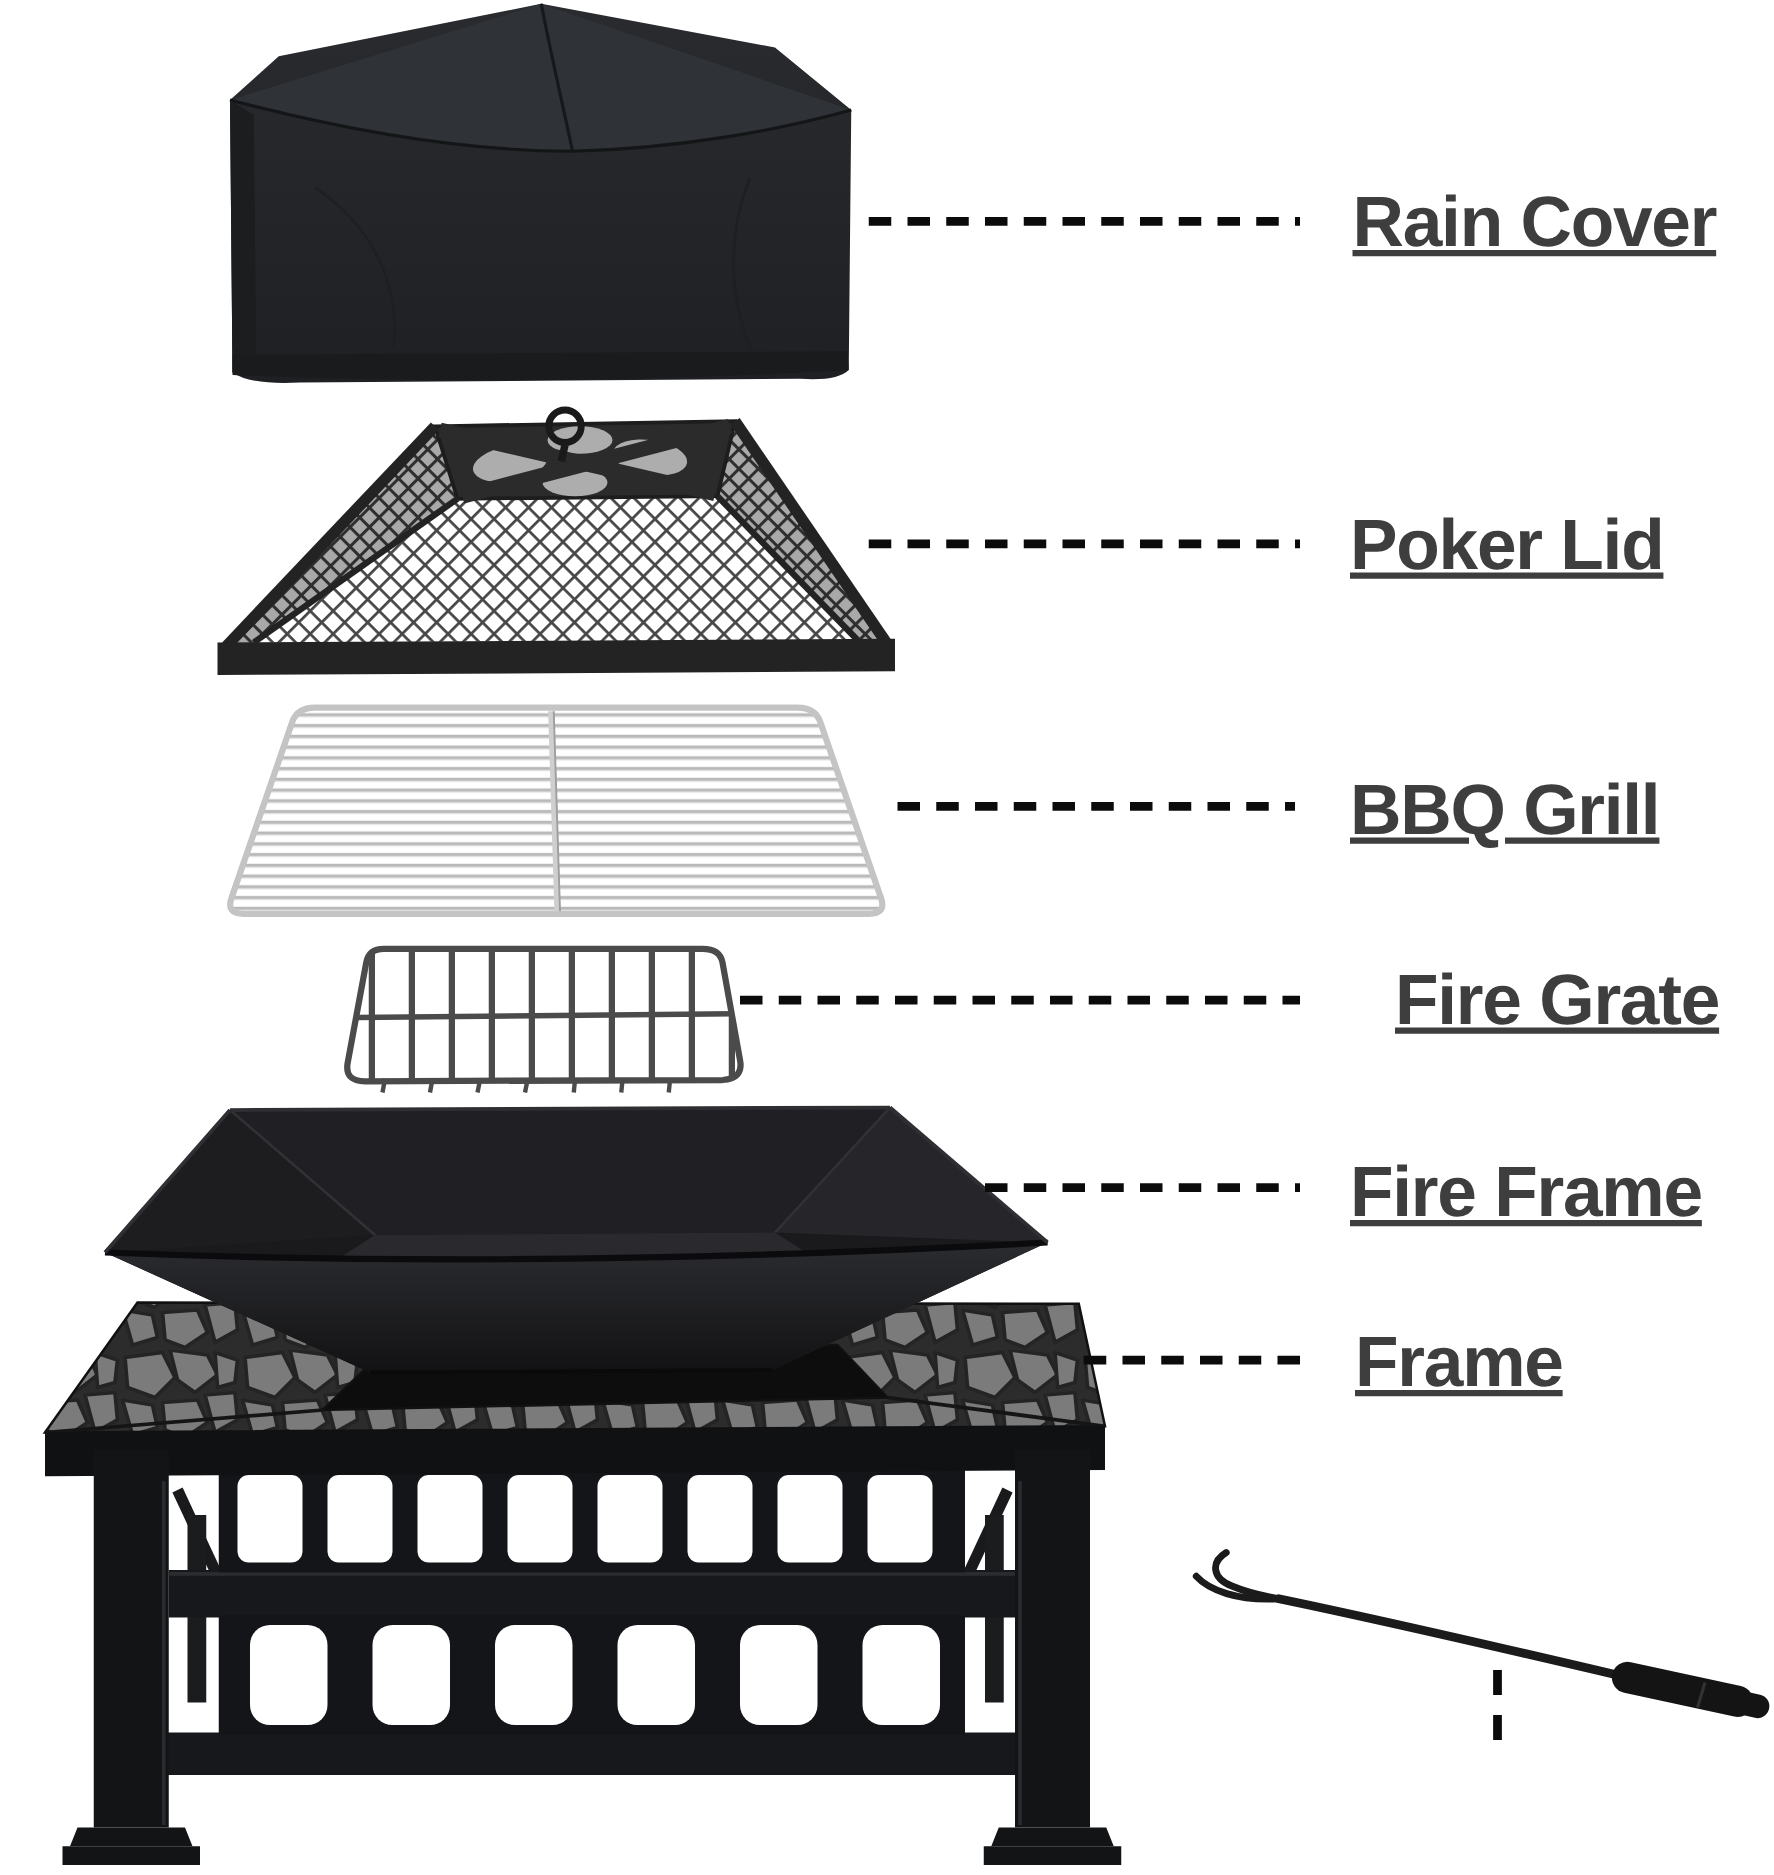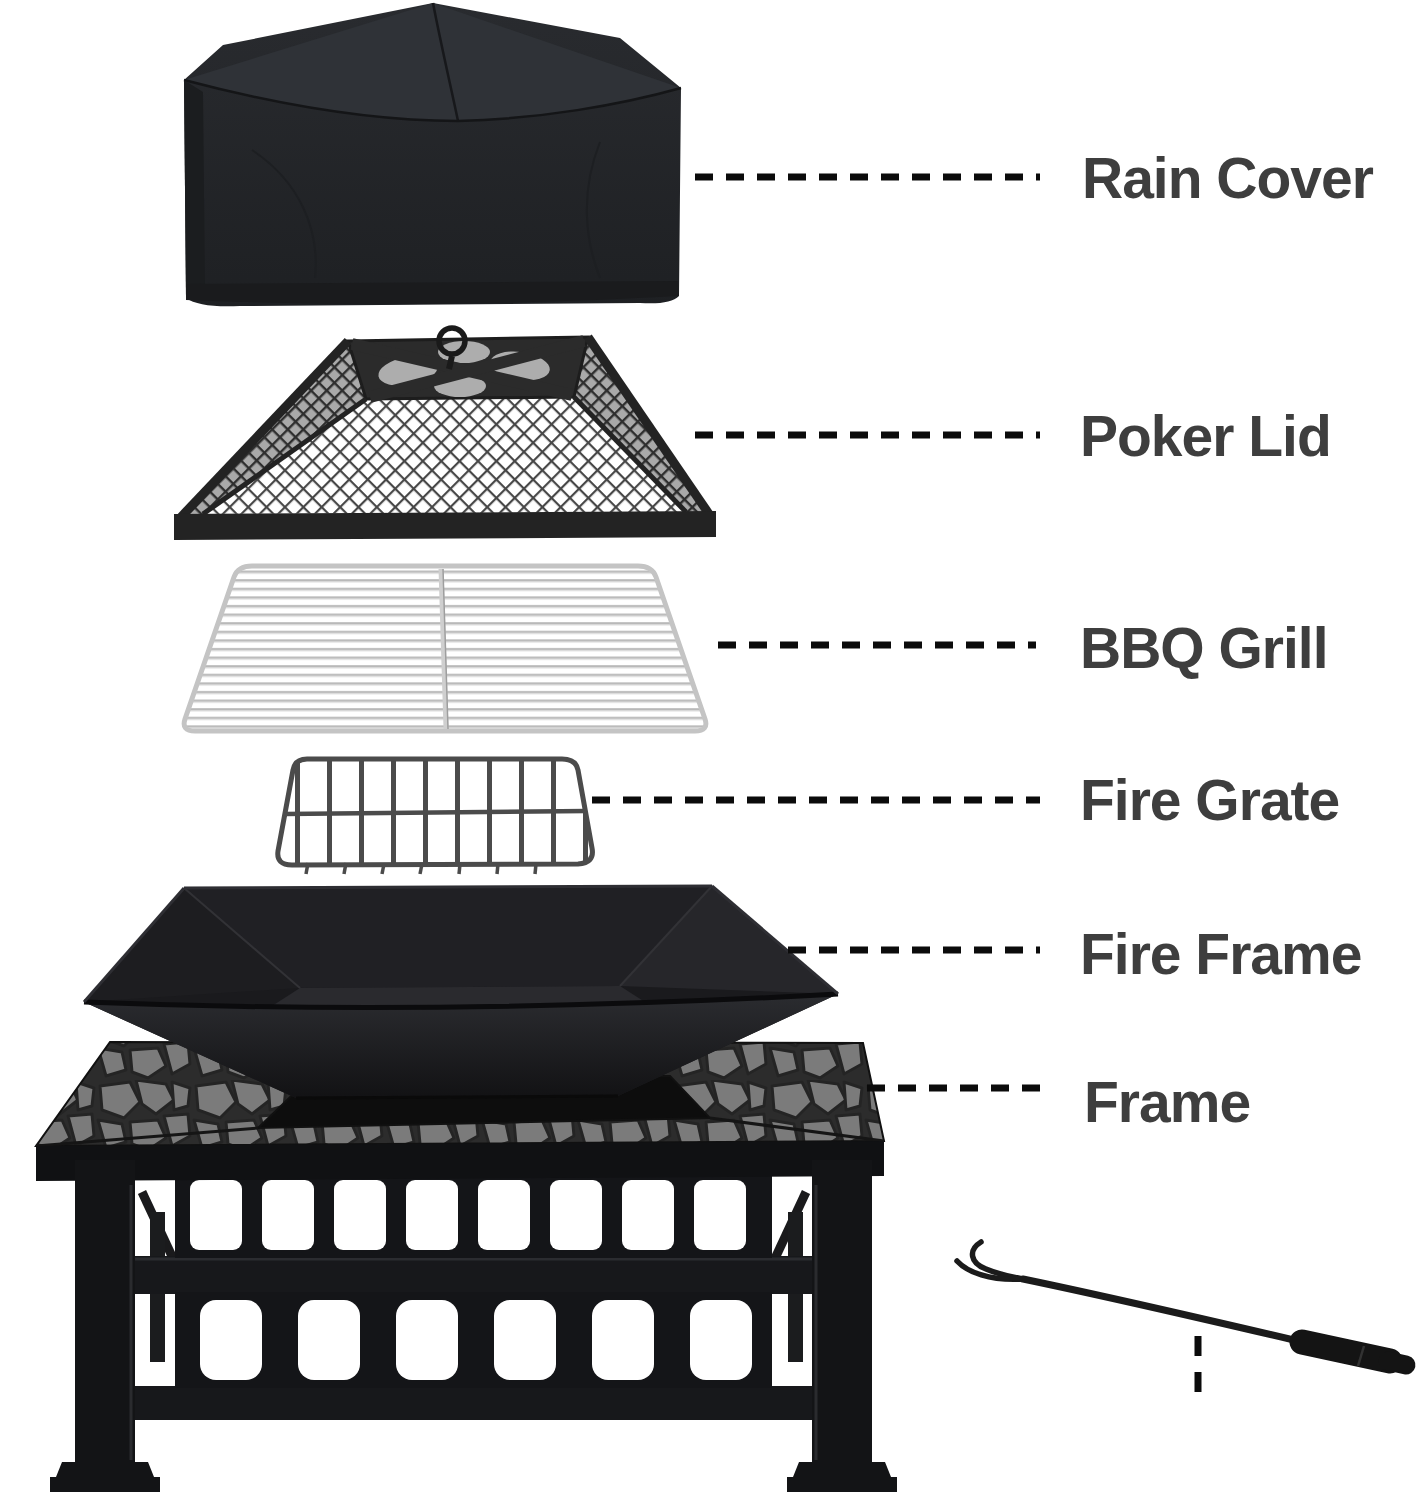--- a/index.html
+++ b/index.html
@@ -12,20 +12,21 @@
   }
   .stage svg{position:absolute;left:0;top:0;}
   .part-label{
     position:absolute;
     font-weight:bold;
     font-size:57px;
     line-height:1.08;
     color:#3e3e3e;
     letter-spacing:-1px;
     white-space:nowrap;
+    text-decoration:underline;
   }
 </style>
 </head>
 <body>
 
 <div class="stage">
 
 <svg width="1419" height="1500" viewBox="0 0 1419 1500">
   <defs>
     <linearGradient id="coverGrad" x1="0" y1="0" x2="0" y2="1">
@@ -219,17 +220,17 @@
     <line x1="592" y1="800" x2="1040" y2="800"></line>
     <line x1="788" y1="950" x2="1040" y2="950"></line>
     <line x1="867" y1="1088" x2="1040" y2="1088"></line>
     <line x1="1198" y1="1336" x2="1198" y2="1392" stroke-dasharray="20 16"></line>
   </g>
 </svg>
 
 <div class="part-label" style="left:1082px;top:148px;">Rain Cover</div>
 <div class="part-label" style="left:1080px;top:406px;">Poker Lid</div>
 <div class="part-label" style="left:1080px;top:618px;">BBQ Grill</div>
-<div class="part-label" style="left:1080px;top:770px;text-align:right;">Fire Grate</div>
+<div class="part-label" style="left:1116px;top:770px;text-align:right;">Fire Grate</div>
 <div class="part-label" style="left:1080px;top:924px;">Fire Frame</div>
-<div class="part-label" style="left:1084px;top:1060px;margin-top:12px;">Frame</div>
+<div class="part-label" style="left:1084px;top:1060px;">Frame</div>
 
 </div>
 
 </body></html>

